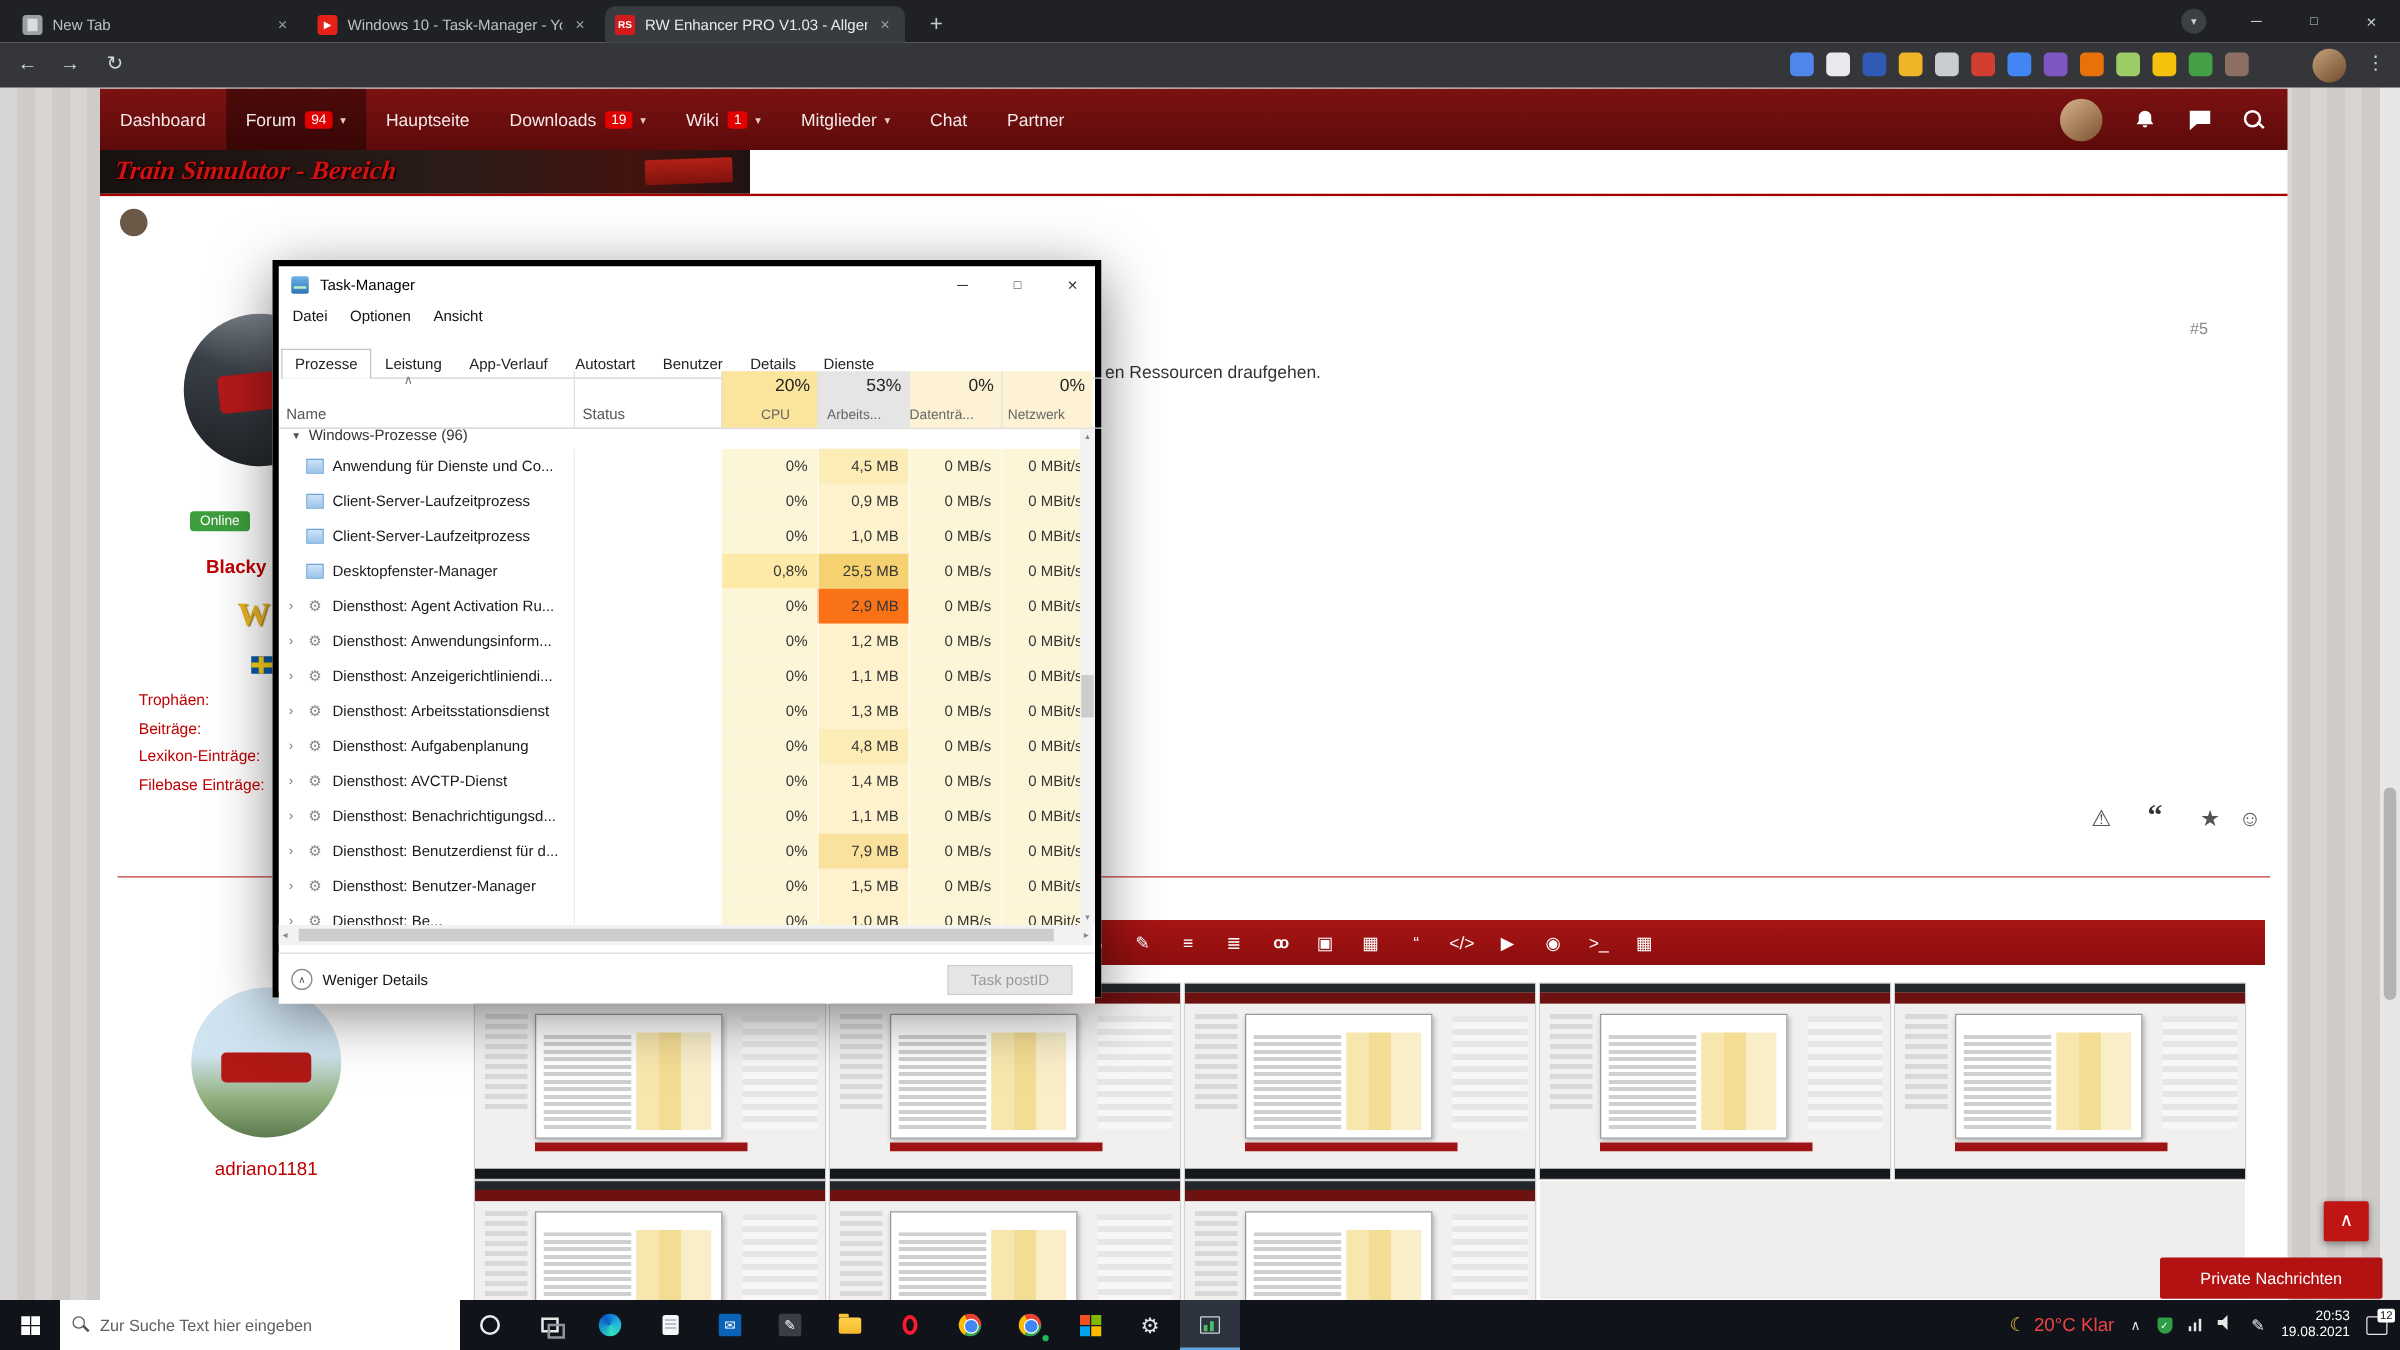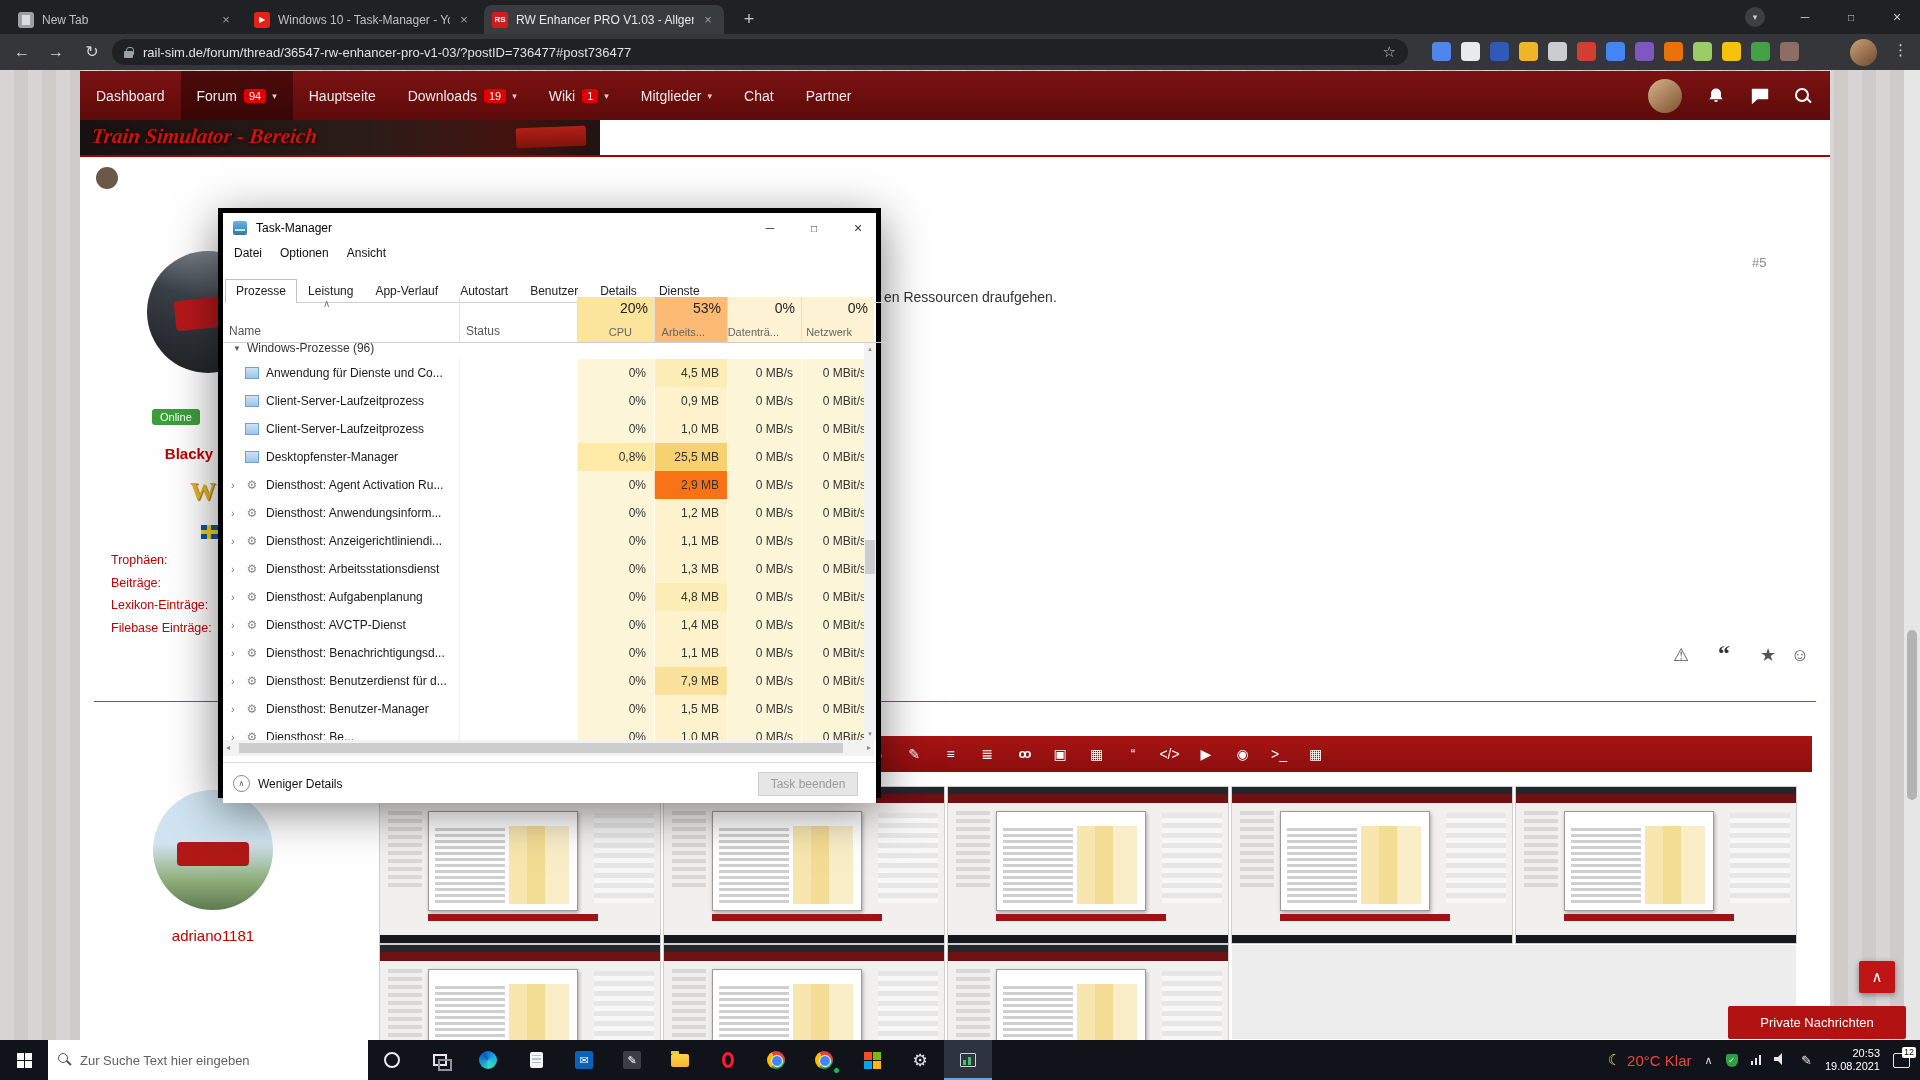--- a/index.html
+++ b/index.html
@@ -119,21 +119,21 @@
 .tmtab{padding:4px 10px;border:1px solid transparent;border-bottom:none;color:#222}
 .tmtab.active{border-color:#c2c2c2;background:#fff;margin-bottom:-1px;padding-bottom:5px}
 .tm-header{position:absolute;left:0;top:84px;width:663px;height:46px;display:flex;border-bottom:1px solid #cfcfcf}
 .hc{position:relative;height:100%;border-left:1px solid #e0e0e0}
 .hc:first-child{border-left:none}
 .w-name{width:236px}.w-st{width:118px}.w-cpu{width:77px}.w-mem{width:73px}.w-dsk{width:74px}.w-net{width:73px}
 .h-label{position:absolute;left:6px;bottom:4px;color:#555}
 .h-sort{position:absolute;left:100px;top:1px;color:#777;font-size:10px}
 .h-val{position:absolute;right:6px;top:3px;font-size:14px;color:#222}
 .h-sub{position:absolute;right:22px;bottom:4px;font-size:11px;color:#666}
-.hc.cpu{background:#fbe49b}.hc.mem{background:#fdba74}.hc.dsk{background:#fdf3d4}.hc.net{background:#fdf3d4}
+.hc.cpu{background:#fbe49b}.hc.mem{background:#e5e5e5}.hc.dsk{background:#fdf3d4}.hc.net{background:#fdf3d4}
 .tm-list{position:absolute;left:0;top:130px;width:651px;height:397px;overflow:hidden}
 .trow{display:flex;height:28px;align-items:center}
 .trow.group{height:22px;margin-top:-6px;color:#333}
 .gcaret{font-size:8px;color:#555;margin:0 6px 0 10px}
 .c-name{width:236px;display:flex;align-items:center;padding-left:8px;white-space:nowrap;overflow:hidden}
 .c-st{width:118px;height:100%;border-left:1px solid #efefef}
 .c-v{height:100%;display:flex;align-items:center;justify-content:flex-end;padding-right:8px;border-left:1px solid rgba(255,255,255,.75);color:#333}
 .cv-cpu{width:77px}.cv-mem{width:73px}.cv-dsk{width:74px}.cv-net{width:73px}
 .rchev{width:12px;color:#777;font-size:11px;flex:0 0 auto}
 .rspace{width:12px;flex:0 0 auto}
@@ -226,25 +226,20 @@
     <div class="tabsearch">▾</div>
     <div class="wbtn min">─</div>
     <div class="wbtn max">□</div>
     <div class="wbtn close">×</div>
   </div>
 
   <div class="toolbar">
     <div class="nbtn b">←</div>
     <div class="nbtn f">→</div>
     <div class="nbtn r">↻</div>
-    <div class="urlbar">
-      <span class="lock"></span>
-      <span class="url">rail-sim.de/forum/thread/36547-rw-enhancer-pro-v1-03/?postID=736477#post736477</span>
-      <span class="star">☆</span>
-    </div>
     <div class="exts" id="ext-row">
         <span class="ext" style="background: rgb(79, 134, 236);"></span>
         <span class="ext" style="background: rgb(232, 234, 237);"></span>
         <span class="ext" style="background: rgb(47, 91, 183);"></span>
         <span class="ext" style="background: rgb(240, 180, 41);"></span>
         <span class="ext" style="background: rgb(201, 204, 208);"></span>
         <span class="ext" style="background: rgb(210, 63, 49);"></span>
         <span class="ext" style="background: rgb(66, 133, 244);"></span>
         <span class="ext" style="background: rgb(126, 87, 194);"></span>
         <span class="ext" style="background: rgb(232, 113, 10);"></span>
@@ -678,21 +673,21 @@
       <span class="hs-l">◂</span>
       <span class="hs-r">▸</span>
       <span class="hs-thumb"></span>
     </div>
 
     <div class="tm-footer">
       <div class="less">
         <span class="less-circ">∧</span>
         <span class="less-txt">Weniger Details</span>
       </div>
-      <div class="endtask">Task beenden</div>
+      <div class="endtask">Task postID</div>
     </div>
   </div>
 
   <div class="scrolltop">∧</div>
   <div class="pmbtn">Private Nachrichten</div>
 
   <div class="taskbar">
     <div class="tb-start">
         <span class="winlogo">
           <span></span>

